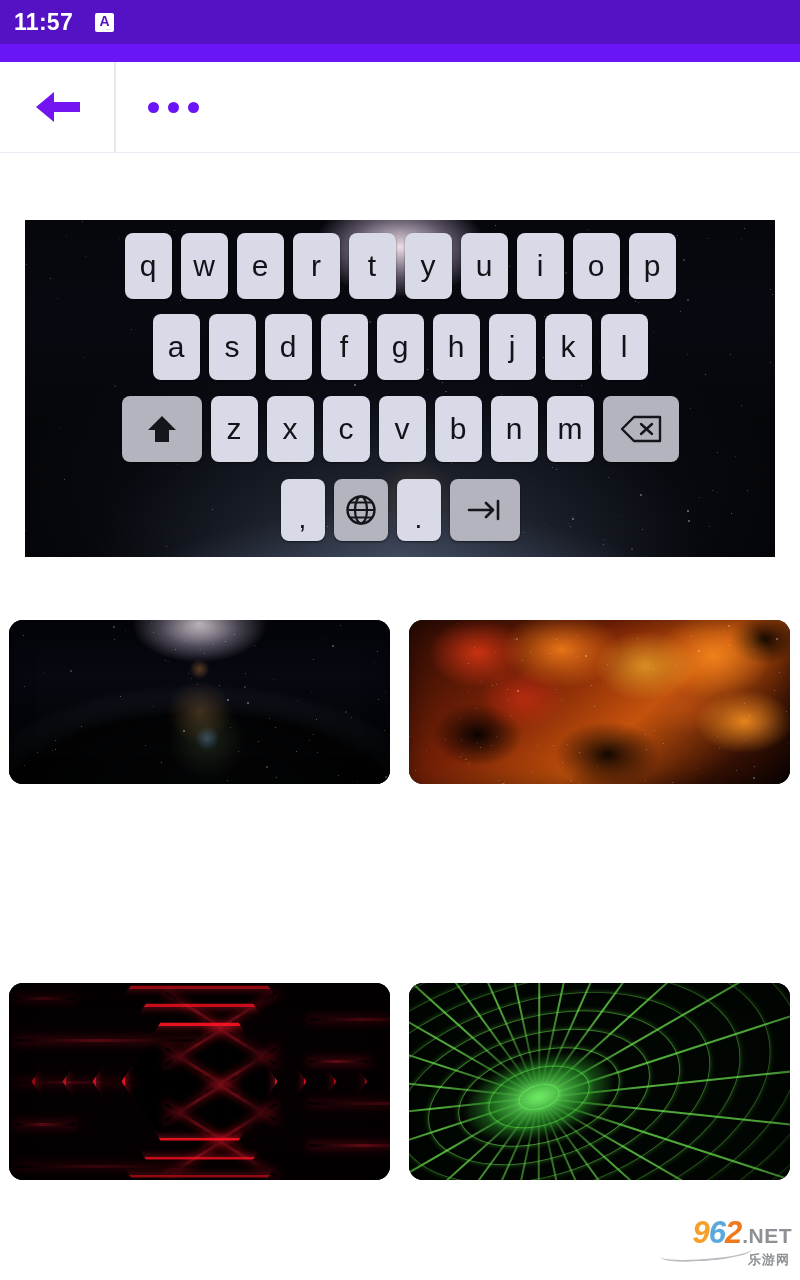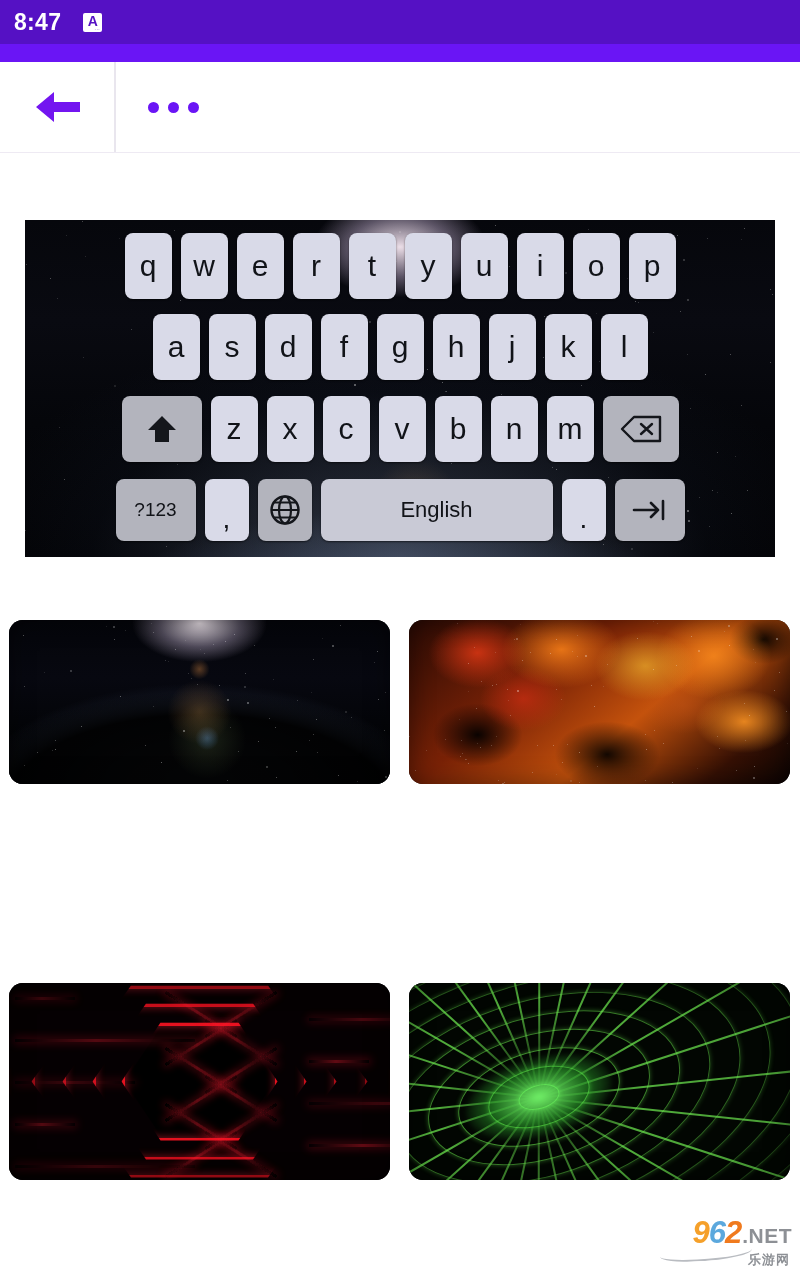--- a/index.html
+++ b/index.html
@@ -334,21 +334,21 @@
     width: 92px; height: 14px;
     border-bottom: 2.5px solid #b9bcc1;
     border-radius: 0 0 60% 40%;
     transform: rotate(-3deg);
   }
 </style>
 </head>
 <body>
 
 <div class="status-bar">
-  <div class="status-time">8:47</div>
+  <div class="status-time">11:57</div>
   <div class="status-icon-app">
     <span class="glyph-a">A</span>
     <span class="glyph-dots">...</span>
   </div>
 </div>
 
 <div class="accent-strip"></div>
 
 <div class="app-bar">
   <div class="appbar-back">
@@ -537,32 +537,30 @@
         <span>
           <svg width="44" height="30" viewBox="0 0 44 30">
             <path d="M15 3 L41 3 L41 27 L15 27 L3 15 Z" fill="none" stroke="#14161b" stroke-width="2.4" stroke-linejoin="round"></path>
             <path d="M22 10 L33 20 M33 10 L22 20" stroke="#14161b" stroke-width="2.4" stroke-linecap="round"></path>
           </svg>
         </span>
       </div>
     </div>
 
     <div class="kb-row">
-      <div class="key wide dark">?123</div>
       <div class="key punct">,</div>
       <div class="key globe dark">
         <span>
           <svg width="34" height="34" viewBox="0 0 34 34">
             <circle cx="17" cy="17" r="13.5" fill="none" stroke="#14161b" stroke-width="2.4"></circle>
             <ellipse cx="17" cy="17" rx="6" ry="13.5" fill="none" stroke="#14161b" stroke-width="2.2"></ellipse>
             <path d="M3.5 17 L30.5 17 M5.6 9.5 L28.4 9.5 M5.6 24.5 L28.4 24.5" stroke="#14161b" stroke-width="2.2"></path>
           </svg>
         </span>
       </div>
-      <div class="key space">English</div>
       <div class="key period">.</div>
       <div class="key enter dark">
         <span>
           <svg width="40" height="28" viewBox="0 0 40 28">
             <path d="M4 14 L28 14 M21 7 L28 14 L21 21 M33 5 L33 23" stroke="#14161b" stroke-width="2.6" fill="none" stroke-linecap="round" stroke-linejoin="round"></path>
           </svg>
         </span>
       </div>
     </div>
 

